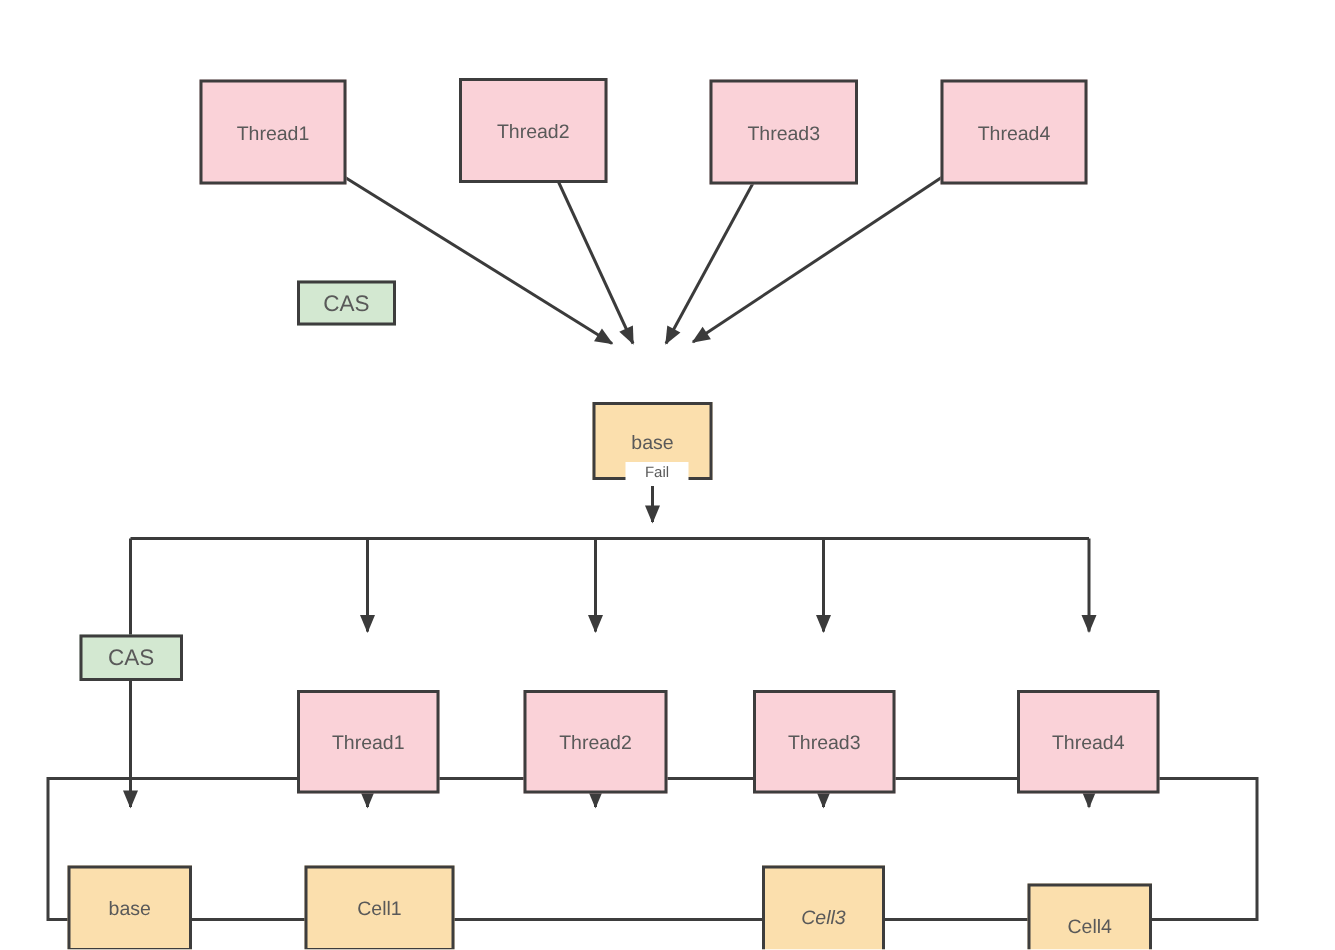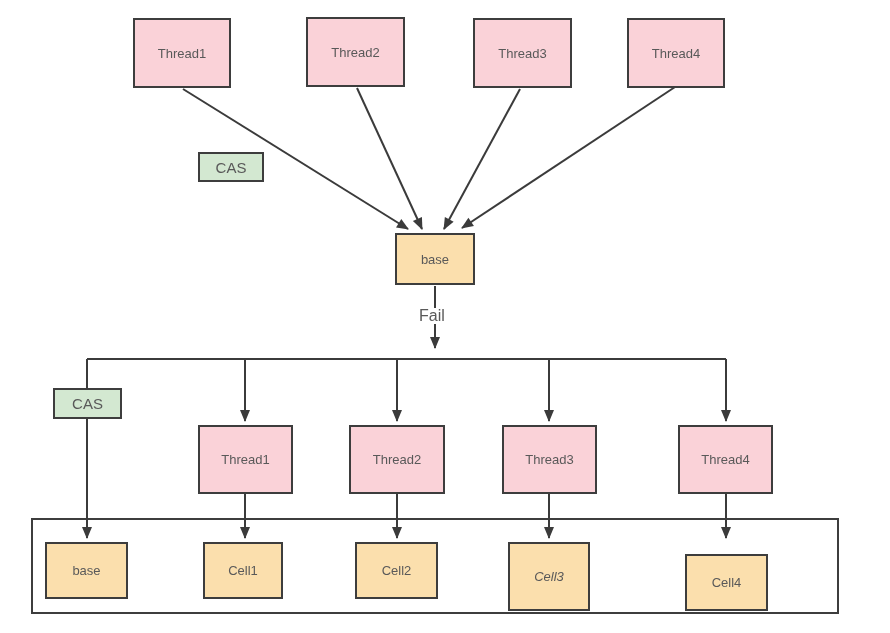--- a/index.html
+++ b/index.html
@@ -7,49 +7,49 @@
     --node-border:#3d3d3d; --line:#3b3b3b; --text:#595959; --bg:#ffffff;
   }
   html,body{margin:0;padding:0;background:var(--bg);}
   #canvas{
     position:relative;width:890px;height:633px;background:var(--bg);
     font-family:"Liberation Sans","DejaVu Sans",sans-serif;overflow:hidden;
   }
   .node{
     position:absolute;box-sizing:border-box;border:2px solid var(--node-border);
     display:flex;align-items:center;justify-content:center;
-    font-size:13px;color:var(--text);white-space:nowrap;
+    font-size:13px;color:var(--text);white-space:nowrap;margin-top:35px;
   }
   .thread{background:var(--thread-fill);}
   .accum{background:var(--accum-fill);}
   .cas{background:var(--cas-fill);font-size:15px;}
   .outline{position:absolute;box-sizing:border-box;border:2px solid var(--node-border);background:transparent;}
   #connectors{position:absolute;left:0;top:0;}
   .edge-label{
-    position:absolute;background:var(--bg);padding:0 2px;font-size:16px;
-    color:var(--text);line-height:16px;
+    position:absolute;background:var(--bg);padding:0 2px;font-size:10px;
+    color:var(--text);text-align:center;line-height:16px;
   }
   
   #tt1{left:133px;top:18px;width:98px;height:70px;}
   #tt2{left:306px;top:17px;width:99px;height:70px;}
   #tt3{left:473px;top:18px;width:99px;height:70px;}
   #tt4{left:627px;top:18px;width:98px;height:70px;}
   #cas-top{left:198px;top:152px;width:66px;height:30px;}
   #base-top{left:395px;top:233px;width:80px;height:52px;}
   #fail-label{left:417px;top:308px;width:38px;}
   #cas-bottom{left:53px;top:388px;width:69px;height:31px;}
   
   #bt1{left:198px;top:425px;width:95px;height:69px;}
   #bt2{left:349px;top:425px;width:96px;height:69px;}
   #bt3{left:502px;top:425px;width:95px;height:69px;}
   #bt4{left:678px;top:425px;width:95px;height:69px;}
   
   #cells-container{left:31px;top:518px;width:808px;height:96px;}
   #base-bottom{left:45px;top:542px;width:83px;height:57px;}
-  #cell1{left:203px;top:542px;width:80px;height:57px;text-align:right;}
+  #cell1{left:203px;top:542px;width:100px;height:57px;text-align:right;}
   #cell2{left:355px;top:542px;width:83px;height:57px;}
   #cell3{left:508px;top:542px;width:82px;height:69px;font-style:italic;}
   #cell4{left:685px;top:554px;width:83px;height:57px;}
 </style>
 </head>
 <body>
 
 <div id="canvas">
 
   <div id="cells-container" class="outline"></div>
@@ -122,23 +122,20 @@
   <div id="bt4" class="node thread">
       <span>Thread4</span>
     </div>
 
   <div id="base-bottom" class="node accum">
       <span>base</span>
     </div>
   <div id="cell1" class="node accum">
       <span>Cell1</span>
     </div>
-  <div id="cell2" class="node accum">
-      <span>Cell2</span>
-    </div>
   <div id="cell3" class="node accum">
       <span>Cell3</span>
     </div>
   <div id="cell4" class="node accum">
       <span>Cell4</span>
     </div>
 
 </div>
 
 </body></html>

